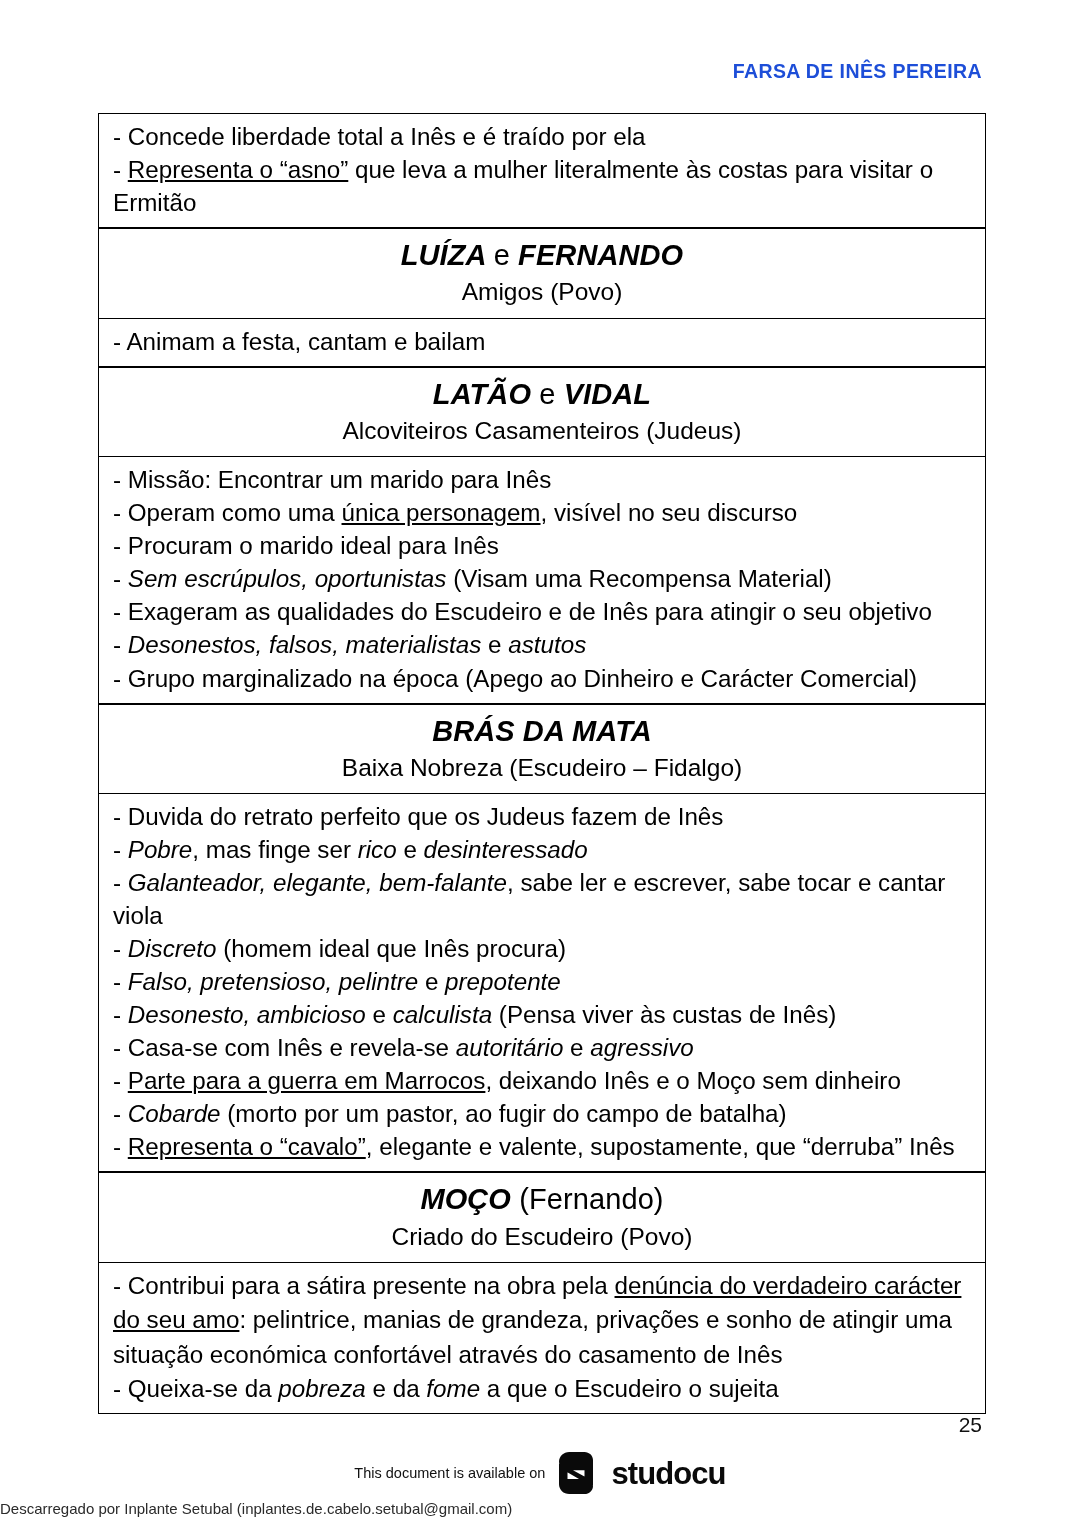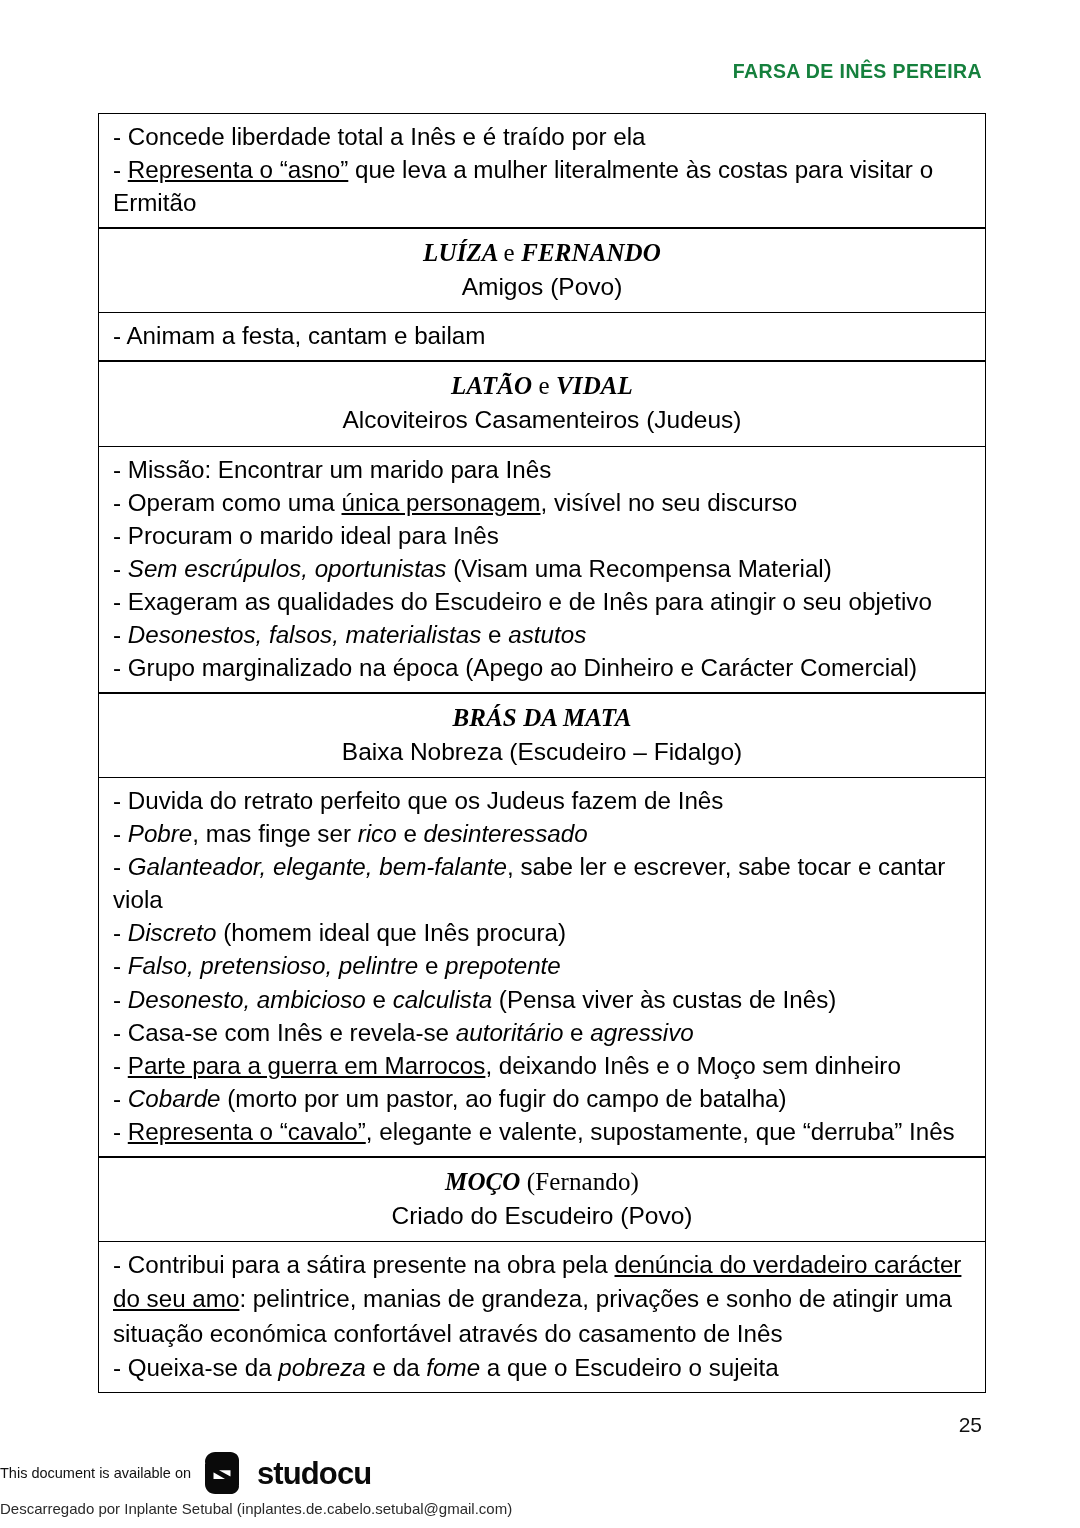--- a/index.html
+++ b/index.html
@@ -24,21 +24,21 @@
   }
 
   
   .doc-header {
     position: absolute;
     top: 60px;
     right: 98px;
     font-size: 19.5px;
     letter-spacing: 0.4px;
     font-weight: 600;
-    color: #15803d;
+    color: #1d4ed8;
     white-space: nowrap;
   }
 
   
   .tables {
     position: absolute;
     top: 113px;
     left: 98px;
     width: 888px;
   }
@@ -48,26 +48,25 @@
     background: #fff;
   }
   .block:last-child { margin-bottom: 0; }
 
   .block-head {
     border-bottom: 1.6px solid #000;
     padding: 7px 10px 9px 10px;
     text-align: center;
   }
   .block-head .title {
-    font-size: 25px;
+    font-size: 29px;
     line-height: 1.32;
     font-weight: bold;
     font-style: italic;
     letter-spacing: 0.1px;
-    font-family: Liberation Serif, serif;
   }
   .block-head .title .plain {
     font-weight: normal;
     font-style: normal;
   }
   .block-head .subtitle {
     font-size: 24.5px;
     line-height: 1.32;
     font-weight: normal;
     font-style: normal;
@@ -106,20 +105,21 @@
     top: 1452px;
     height: 76px;
   }
   .avail-row {
     position: absolute;
     left: 0;
     right: 0;
     top: 0;
     display: flex;
     align-items: center;
+    justify-content: center;
     gap: 14px;
   }
   .avail-text {
     font-size: 14.5px;
     color: #111;
     font-weight: 500;
   }
   .brand {
     display: flex;
     align-items: center;

